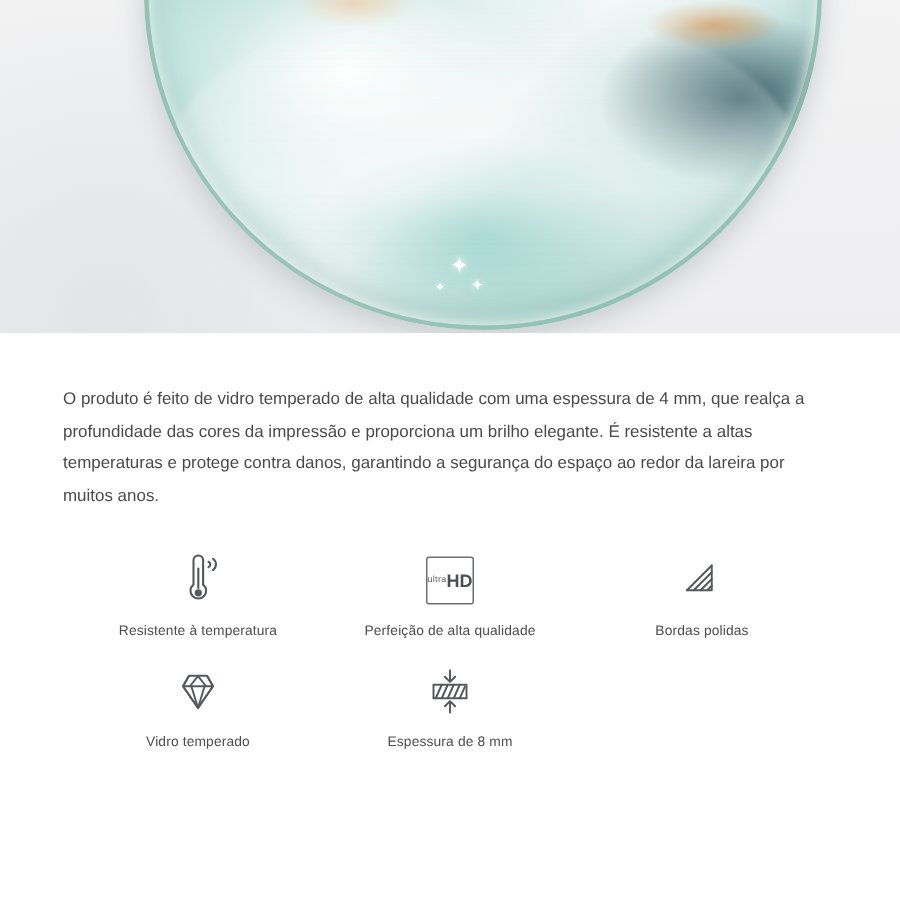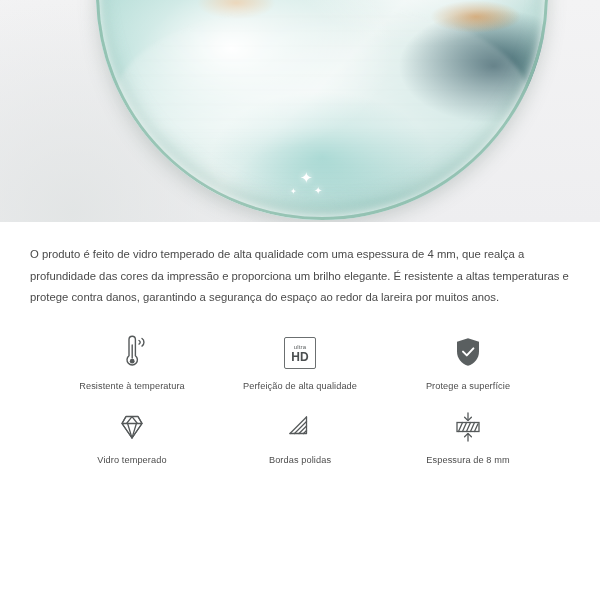--- a/index.html
+++ b/index.html
@@ -108,21 +108,21 @@
     font-size: 23px;
     line-height: 1.33;
     font-weight: 400;
     margin: 0 0 16px 0;
   }
   .headline .l2 { display: block; }
   .paragraph {
     font-size: 11.3px;
     line-height: 1.92;
     color: #4a4a4a;
-    margin: 0;
+    margin: 12px;
     max-width: 546px;
   }
 
   
   .features {
     margin: 22px 0 0 0;
     padding: 0 18px;
     display: grid;
     grid-template-columns: repeat(3, 1fr);
     grid-row-gap: 14px;
@@ -146,21 +146,21 @@
     color: #4d4d4d;
     letter-spacing: 0.1px;
     text-align: right;
   }
   .hd-box {
     width: 30px;
     height: 30px;
     border: 1.4px solid #6b6f70;
     border-radius: 2px;
     display: flex;
-    flex-direction: column;
+    flex-direction: row;
     align-items: center;
     justify-content: center;
     line-height: 1;
   }
   .hd-box .small {
     font-size: 6px;
     letter-spacing: 0.2px;
     color: #5c6061;
   }
   .hd-box .big {
@@ -208,54 +208,45 @@
       <div class="feature">
         <div class="feature-icon">
           <div class="hd-box">
             <span class="small">ultra</span>
             <span class="big">HD</span>
           </div>
         </div>
         <div class="feature-label">Perfeição de alta qualidade</div>
       </div>
 
-      <div class="feature">
-        <div class="feature-icon">
-          <svg width="36" height="40" viewBox="0 0 36 40" fill="none">
-            <path d="M18 5.2l11 3.6v9.6c0 7.1-4.6 12-11 14.4-6.4-2.4-11-7.3-11-14.4V8.8z" fill="#5a5f60"></path>
-            <path d="M13 18.6l3.8 3.8 6.6-7" stroke="#ffffff" stroke-width="2" stroke-linecap="round" stroke-linejoin="round" fill="none"></path>
-          </svg>
-        </div>
-        <div class="feature-label">Protege a superfície</div>
+
+      <div class="feature">
+        <div class="feature-icon">
+          <svg width="40" height="40" viewBox="0 0 40 40" fill="none" stroke="#55595a" stroke-width="1.3" stroke-linecap="round">
+            <path d="M10 26.5L26.5 10"></path>
+            <path d="M14.5 26.5L26.5 14.5"></path>
+            <path d="M19 26.5L26.5 19"></path>
+            <path d="M23.5 26.5L26.5 23.5"></path>
+            <path d="M10 26.5h16.5V10" stroke-linejoin="round"></path>
+          </svg>
+        </div>
+        <div class="feature-label">Bordas polidas</div>
       </div>
 
       <div class="feature">
         <div class="feature-icon">
           <svg width="36" height="40" viewBox="0 0 36 40" fill="none" stroke="#55595a" stroke-width="1.3" stroke-linejoin="round">
             <path d="M8 16.5h20L18 31z" fill="#ffffff"></path>
             <path d="M8 16.5l4-7h12l4 7"></path>
             <path d="M12 9.5l-4 7 10 14.5 10-14.5-4-7"></path>
             <path d="M12.6 16.5L18 9.7l5.4 6.8"></path>
             <path d="M13.6 16.5L18 31l4.4-14.5"></path>
           </svg>
         </div>
         <div class="feature-label">Vidro temperado</div>
-      </div>
-
-      <div class="feature">
-        <div class="feature-icon">
-          <svg width="40" height="40" viewBox="0 0 40 40" fill="none" stroke="#55595a" stroke-width="1.3" stroke-linecap="round">
-            <path d="M10 26.5L26.5 10"></path>
-            <path d="M14.5 26.5L26.5 14.5"></path>
-            <path d="M19 26.5L26.5 19"></path>
-            <path d="M23.5 26.5L26.5 23.5"></path>
-            <path d="M10 26.5h16.5V10" stroke-linejoin="round"></path>
-          </svg>
-        </div>
-        <div class="feature-label">Bordas polidas</div>
       </div>
 
       <div class="feature">
         <div class="feature-icon">
           <svg width="40" height="40" viewBox="0 0 40 40" fill="none" stroke="#55595a" stroke-width="1.3" stroke-linecap="round">
             <path d="M20 6v7"></path>
             <path d="M16.6 10.2L20 13.6l3.4-3.4" stroke-linejoin="round"></path>
             <path d="M20 34v-7"></path>
             <path d="M16.6 29.8L20 26.4l3.4 3.4" stroke-linejoin="round"></path>
             <rect x="9" y="15.5" width="22" height="9" stroke="#55595a"></rect>

